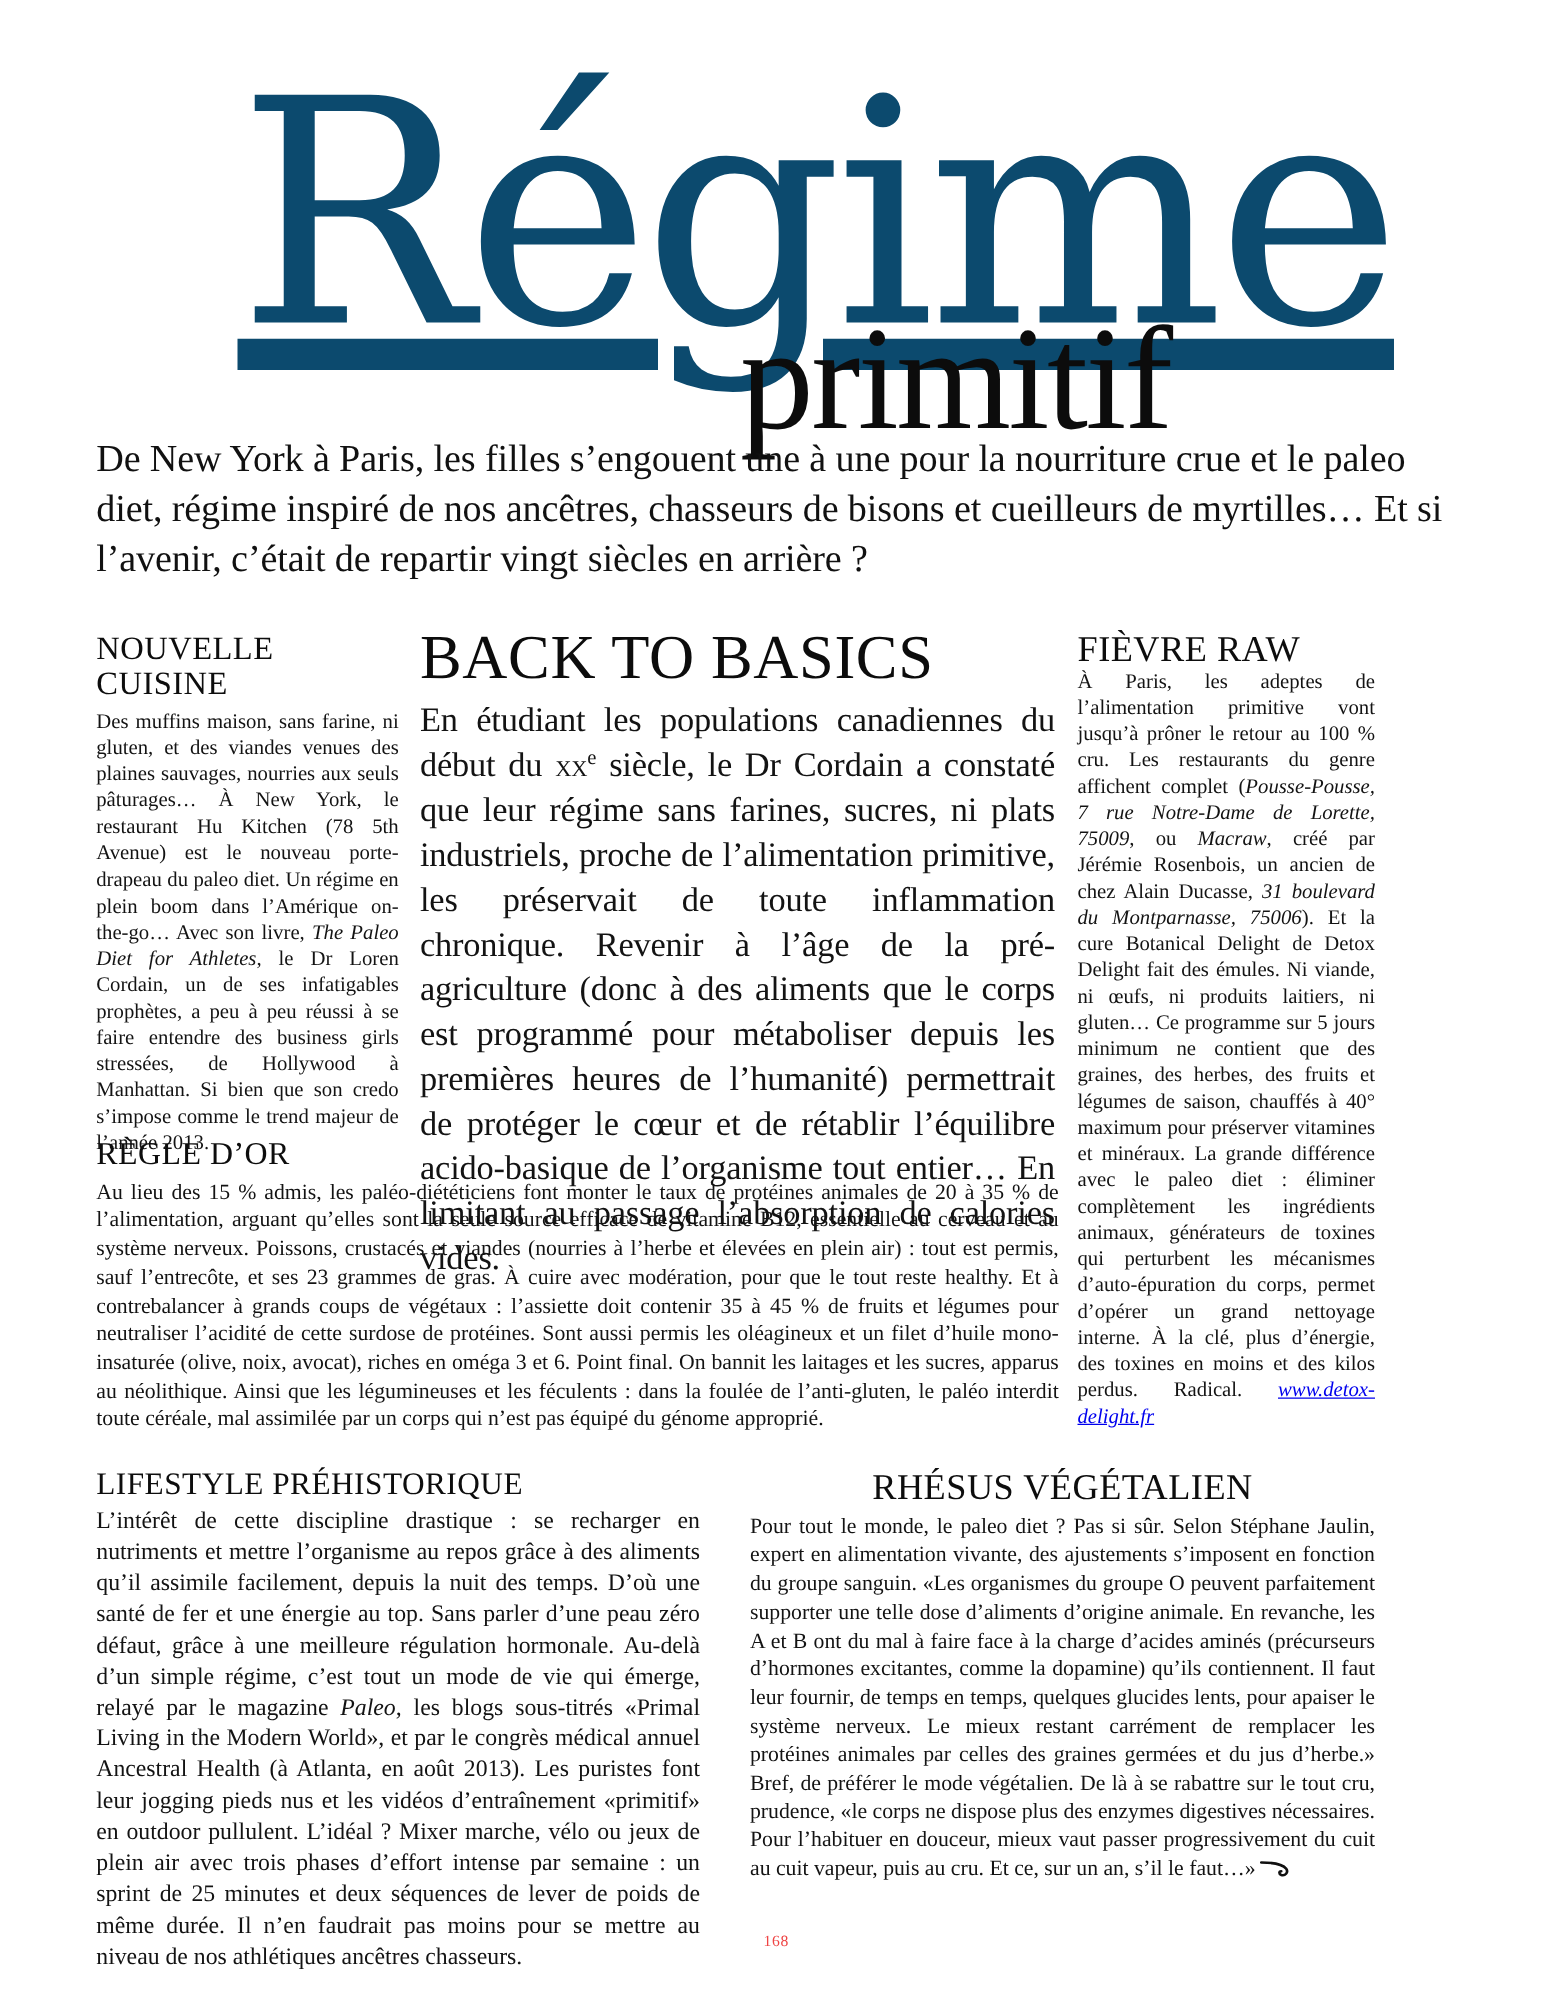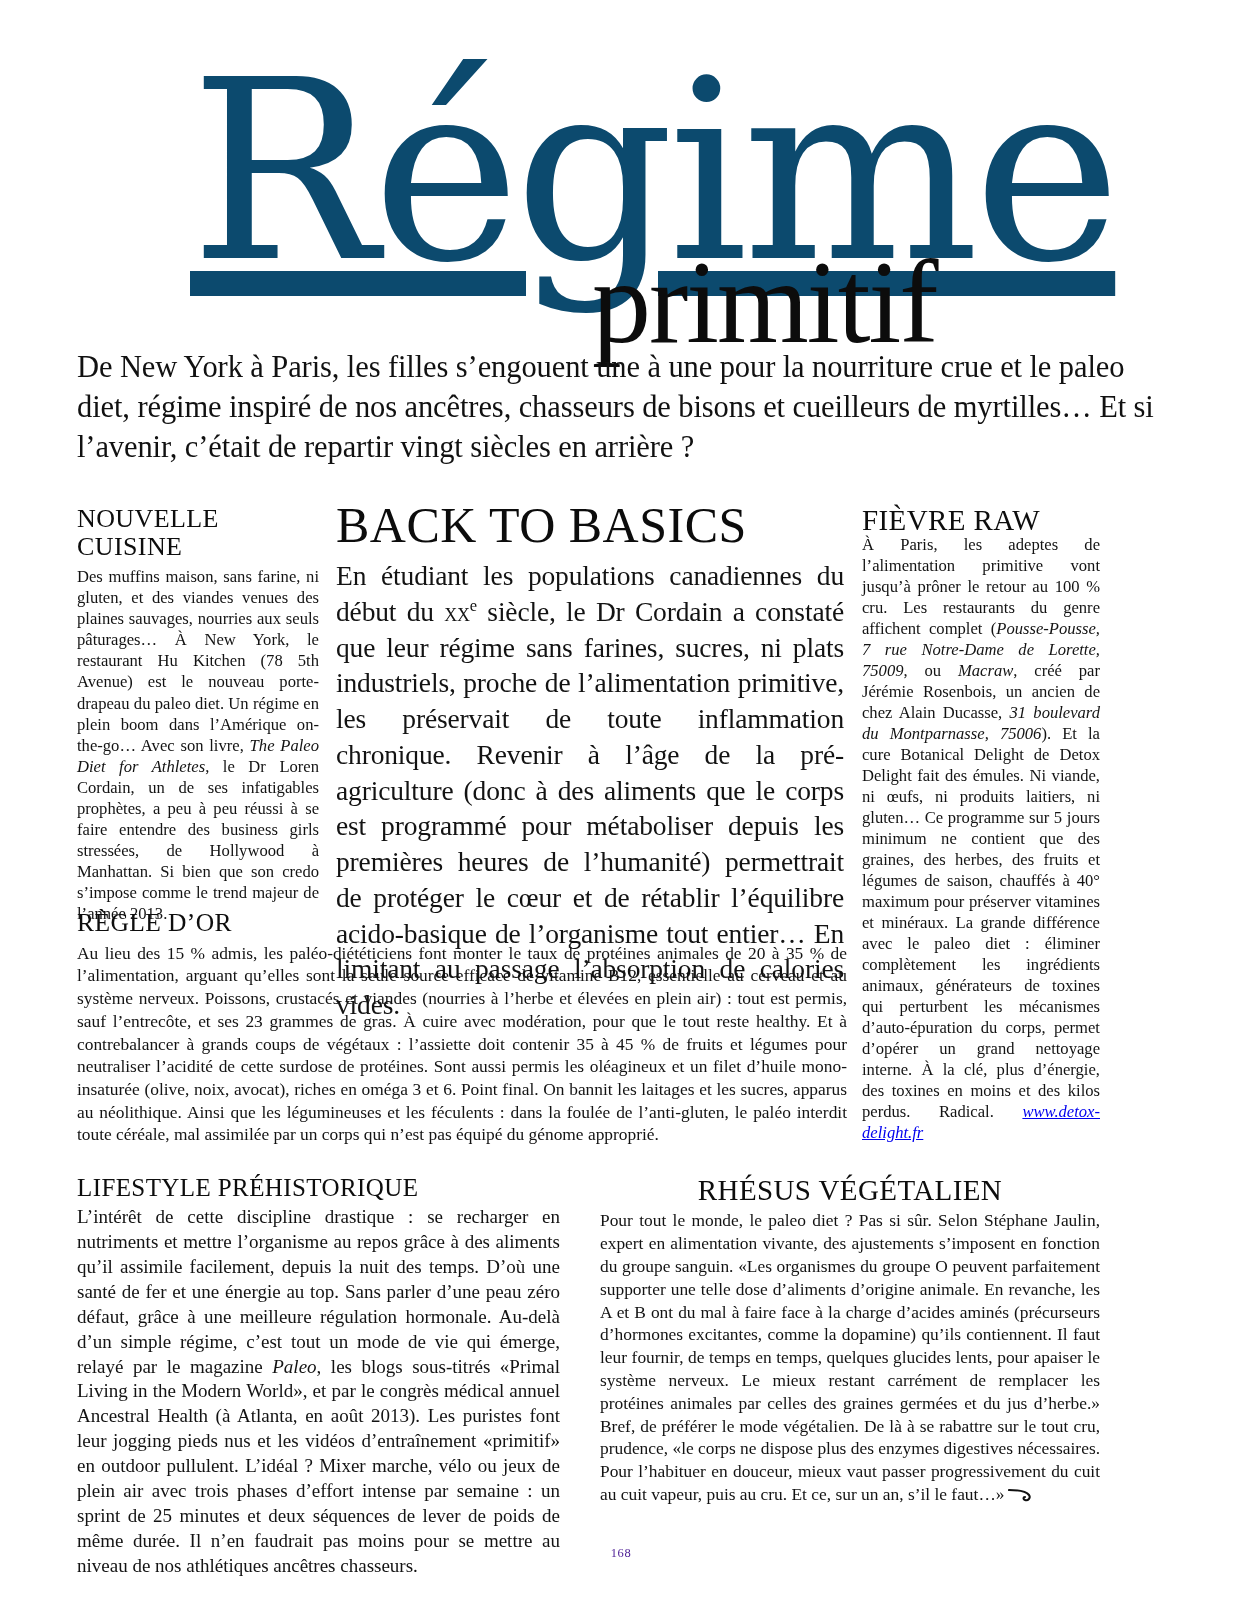--- a/index.html
+++ b/index.html
@@ -208,21 +208,21 @@
   }
 
   .folio {
     position: absolute;
     left: 0;
     top: 1546px;
     width: 1242px;
     text-align: center;
     font-size: 12.5px;
     letter-spacing: 0.6px;
-    color: #4c1d95;
+    color: #ef4444;
   }
 </style>
 </head>
 <body>
 
 <div class="page">
 
   <div class="masthead">
     <div class="title-main">Régime</div>
     <div class="title-sub">primitif</div>

